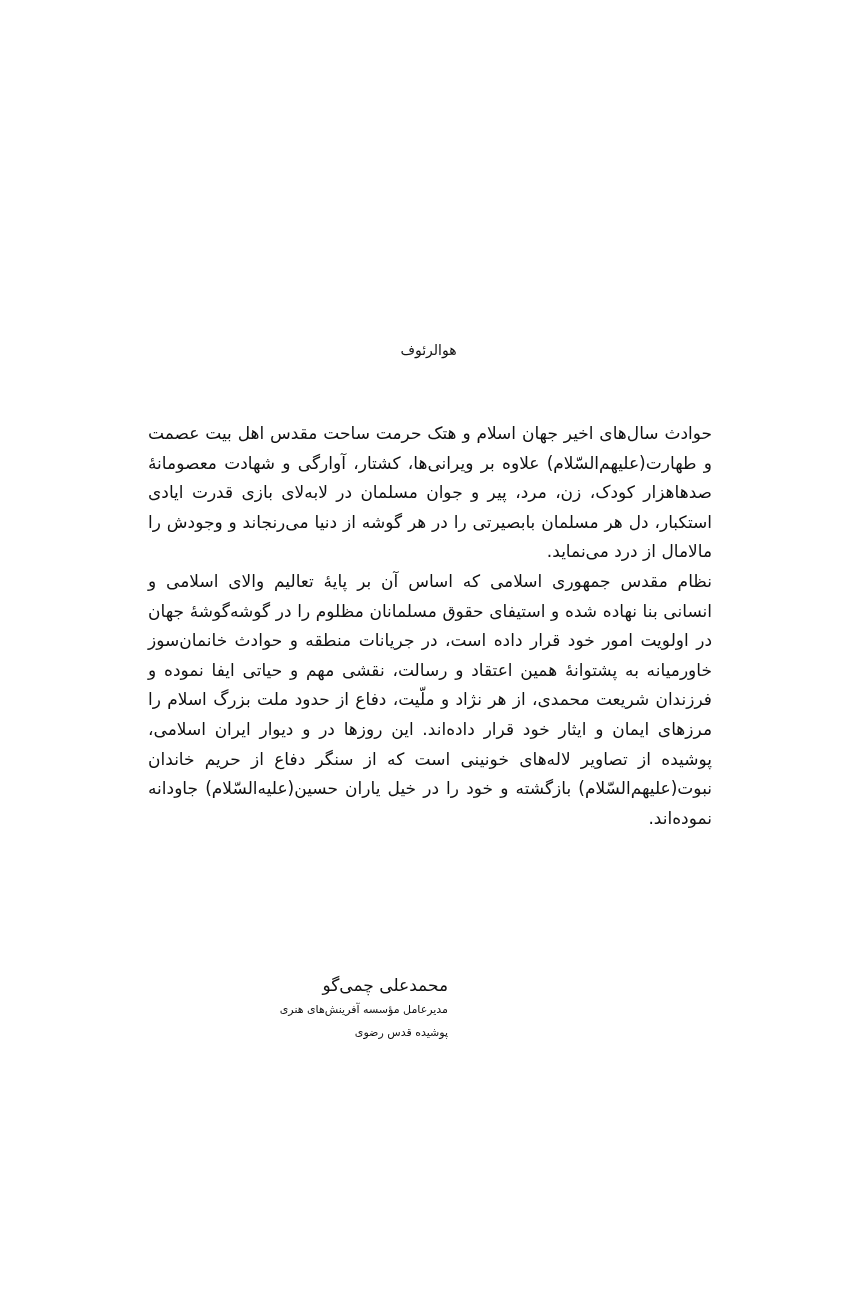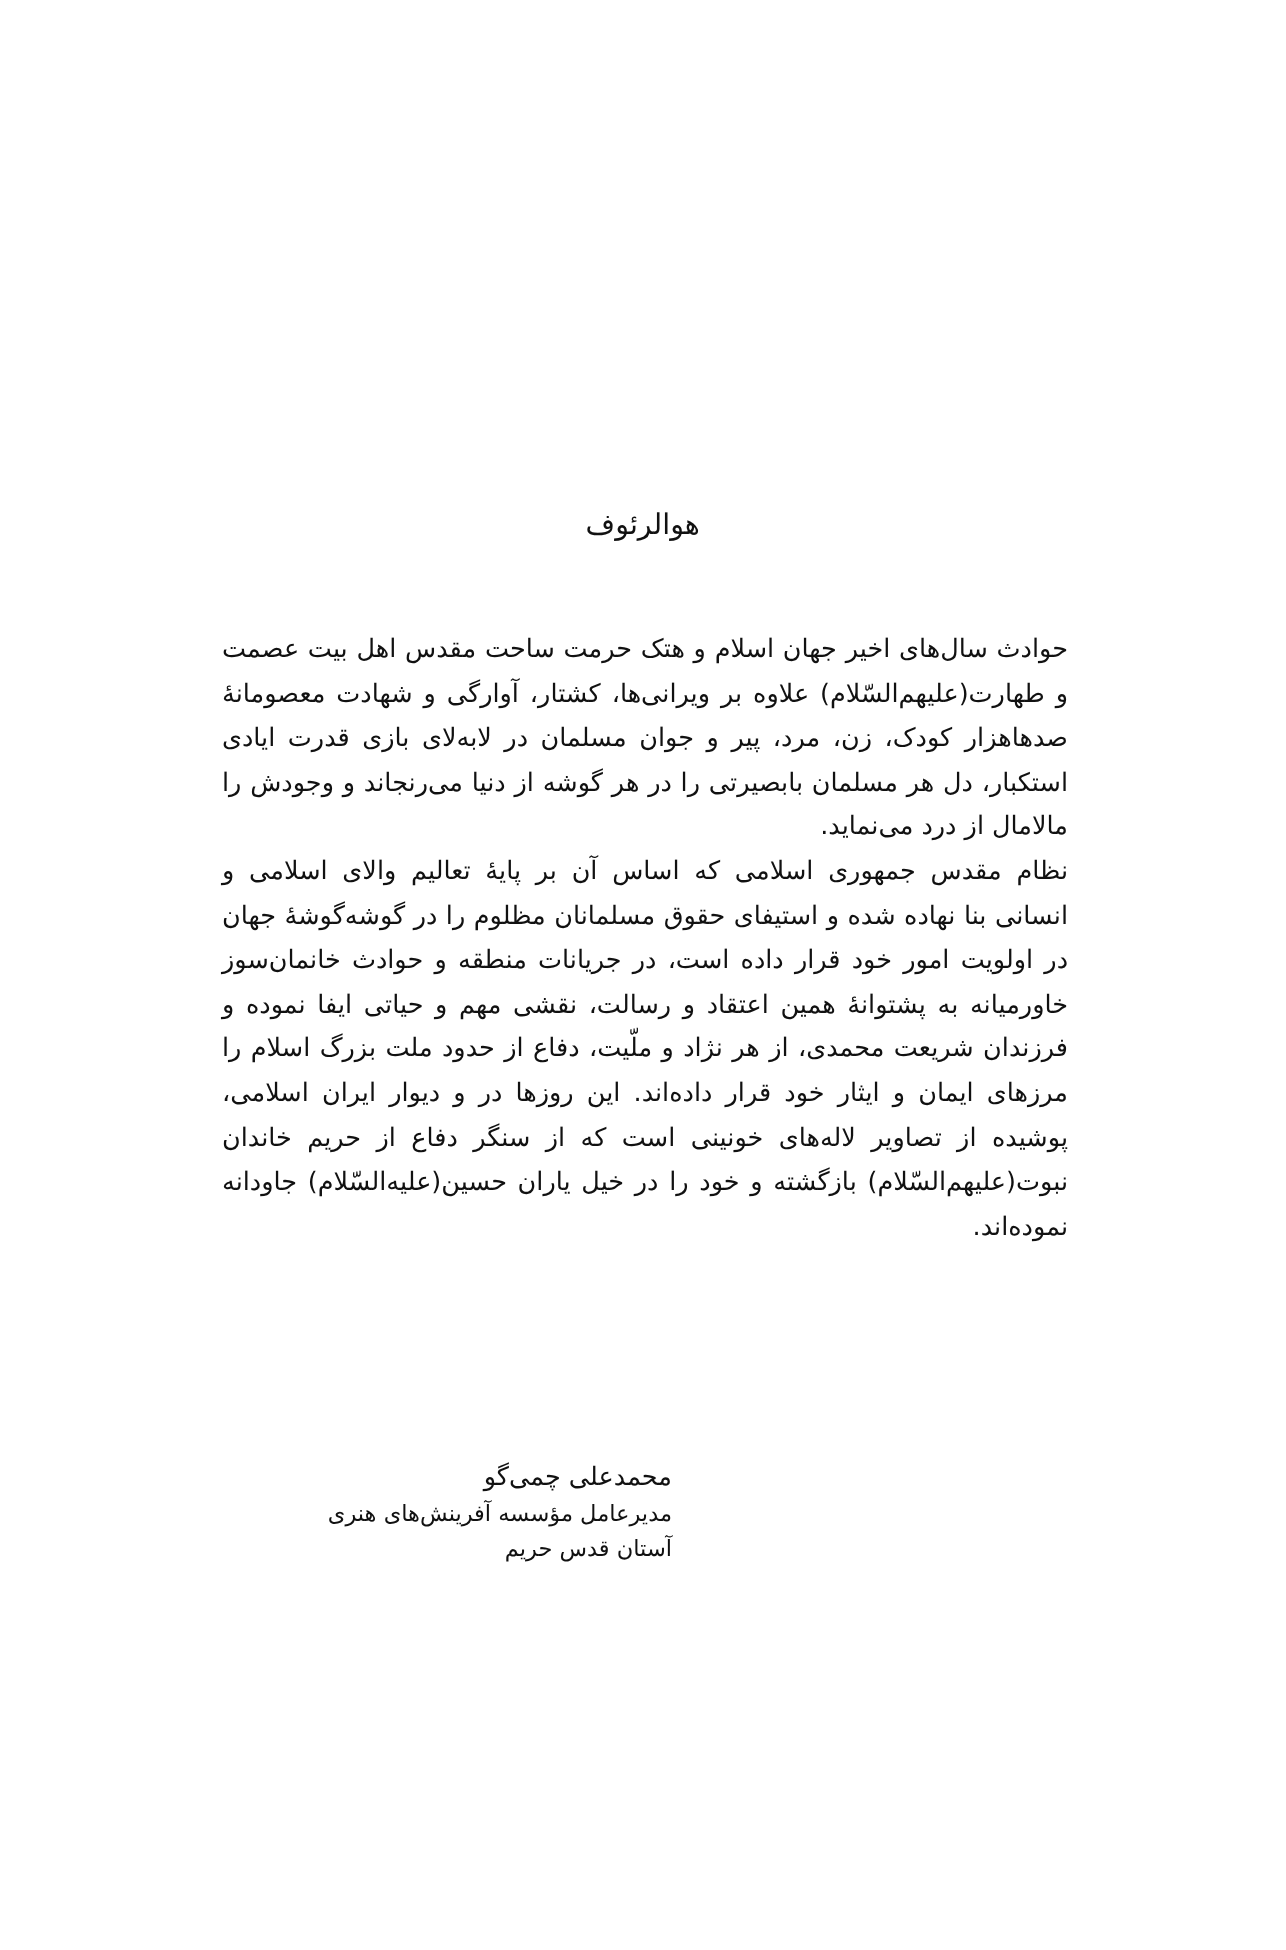--- a/index.html
+++ b/index.html
@@ -22,21 +22,21 @@
       height: 1300px;
       background: #ffffff;
     }
     .invocation {
       position: absolute;
       top: 338px;
       left: 0;
       width: 857px;
       text-align: center;
       direction: rtl;
-      font-size: 19px;
+      font-size: 14px;
       line-height: 24px;
     }
     .body-text {
       position: absolute;
       top: 419px;
       left: 148px;
       width: 564px;
       direction: rtl;
       text-align: justify;
       text-align-last: right;
@@ -58,35 +58,35 @@
     .signature .line {
       display: block;
       direction: rtl;
       width: max-content;
     }
     .sig-name {
       font-size: 17px;
       line-height: 26px;
     }
     .sig-title, .sig-org {
-      font-size: 15px;
+      font-size: 11px;
       line-height: 23px;
     }
   </style>
 </head>
 <body>
 
 <div class="page">
 
   <div class="invocation">هوالرئوف</div>
 
   <div class="body-text">
     <p>حوادث سال‌های اخیر جهان اسلام و هتک حرمت ساحت مقدس اهل بیت عصمت و طهارت(علیهم‌السّلام) علاوه بر ویرانی‌ها، کشتار، آوارگی و شهادت معصومانهٔ صدهاهزار کودک، زن، مرد، پیر و جوان مسلمان در لابه‌لای بازی قدرت ایادی استکبار، دل هر مسلمان بابصیرتی را در هر گوشه از دنیا می‌رنجاند و وجودش را مالامال از درد می‌نماید.</p>
     <p>نظام مقدس جمهوری اسلامی که اساس آن بر پایهٔ تعالیم والای اسلامی و انسانی بنا نهاده شده و استیفای حقوق مسلمانان مظلوم را در گوشه‌گوشهٔ جهان در اولویت امور خود قرار داده است، در جریانات منطقه و حوادث خانمان‌سوز خاورمیانه به پشتوانهٔ همین اعتقاد و رسالت، نقشی مهم و حیاتی ایفا نموده و فرزندان شریعت محمدی، از هر نژاد و ملّیت، دفاع از حدود ملت بزرگ اسلام را مرزهای ایمان و ایثار خود قرار داده‌اند. این روزها در و دیوار ایران اسلامی، پوشیده از تصاویر لاله‌های خونینی است که از سنگر دفاع از حریم خاندان نبوت(علیهم‌السّلام) بازگشته و خود را در خیل یاران حسین(علیه‌السّلام) جاودانه نموده‌اند.</p>
   </div>
 
   <div class="signature">
     <span class="line sig-name">محمدعلی چمی‌گو</span>
     <span class="line sig-title">مدیرعامل مؤسسه آفرینش‌های هنری</span>
-    <span class="line sig-org">آستان قدس حریم</span>
+    <span class="line sig-org">پوشیده قدس رضوی</span>
   </div>
 
 </div>
 
 </body></html>

